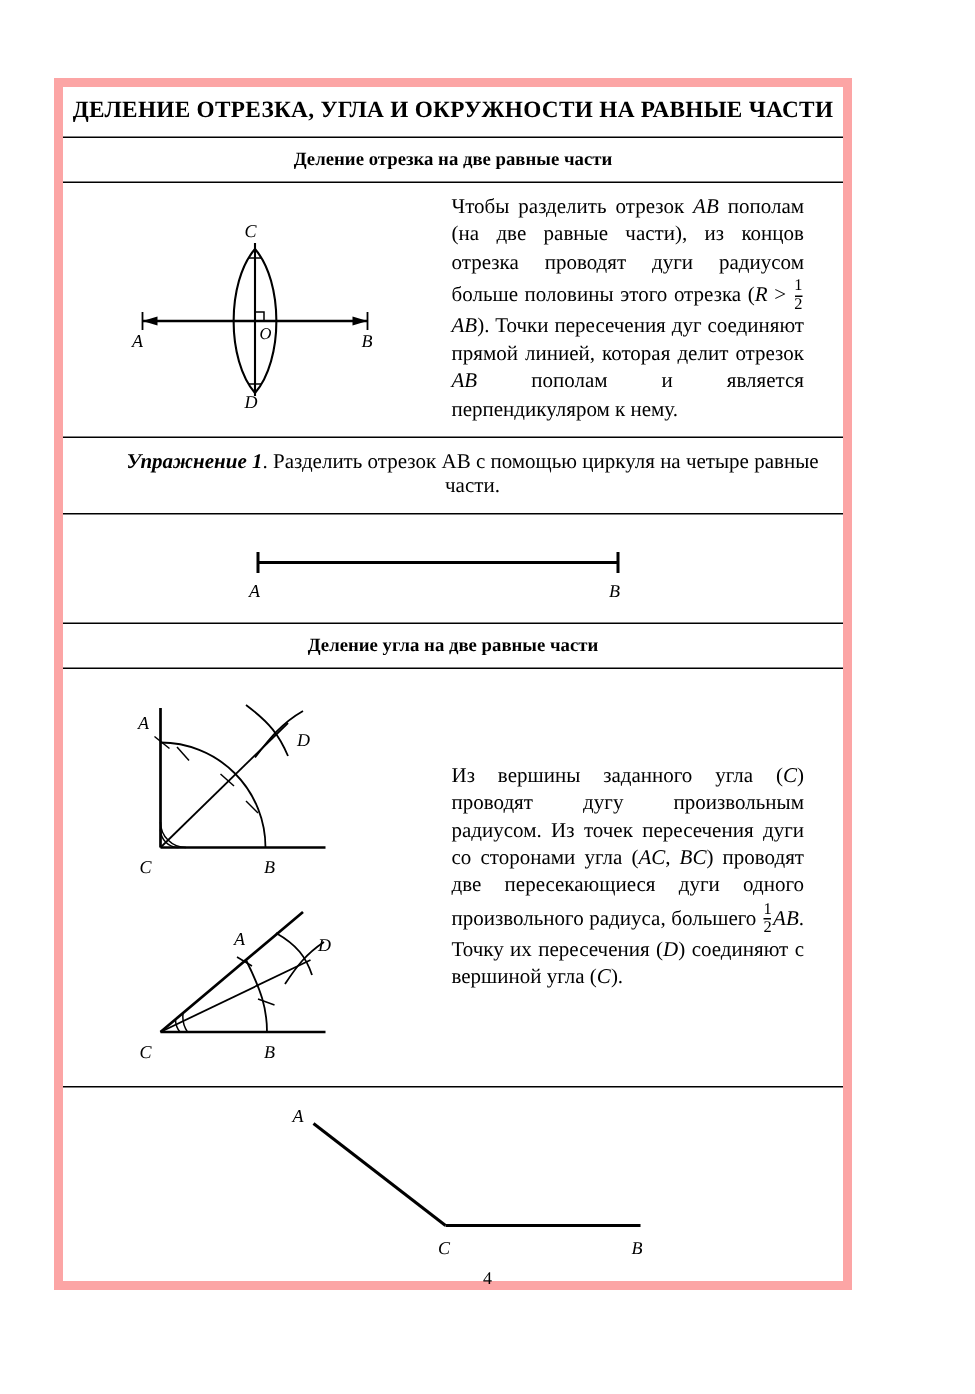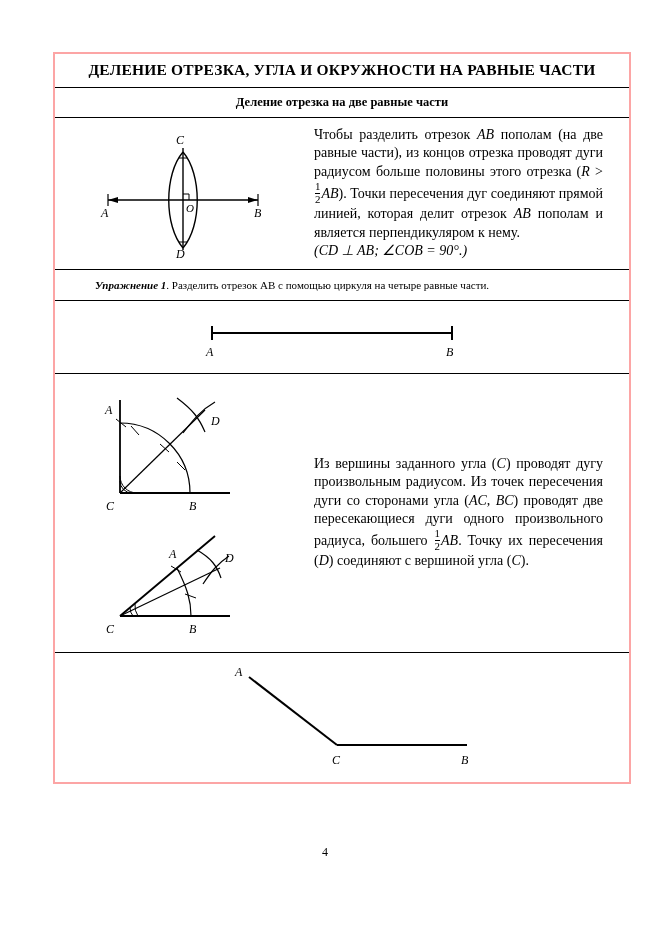--- a/index.html
+++ b/index.html
@@ -9,24 +9,24 @@
   }
   body {
     width: 650px;
     height: 929px;
     font-family: "Liberation Serif", serif;
     color: #000000;
     position: relative;
   }
   .page {
     position: absolute;
-    left: 53px;
+    left: 36px;
     top: 52px;
-    width: 578px;
-    border: 2px solid #fca5a5;
+    width: 532px;
+    border: 6px solid #fca5a5;
     box-sizing: border-box;
     background: #fff;
   }
   .row {
     border-bottom: 1.5px solid #000;
     box-sizing: border-box;
   }
   .row:last-child { border-bottom: none; }
 
   .title-bar {
@@ -36,22 +36,23 @@
     letter-spacing: 0.2px;
     padding: 7px 4px 8px 4px;
   }
   .section-head {
     text-align: center;
     font-weight: bold;
     font-size: 12.5px;
     padding: 7px 4px 7px 4px;
   }
   .exercise {
-    font-size: 11px;
+    font-size: 14px;
     padding: 9px 14px 9px 40px;
+    text-align: center;
   }
   .exercise .ex-label {
     font-weight: bold;
     font-style: italic;
   }
   .italic { font-style: italic; }
 
   .content-block {
     display: flex;
     align-items: center;
@@ -130,38 +131,38 @@
         <path d="M115,66 L121,66 L121,72" fill="none" stroke="#000" stroke-width="1"></path>
         <text x="108" y="16" font-size="12" font-style="italic">C</text>
         <text x="108" y="130" font-size="12" font-style="italic">D</text>
         <text x="33" y="89" font-size="12" font-style="italic">A</text>
         <text x="186" y="89" font-size="12" font-style="italic">B</text>
         <text x="118" y="84" font-size="11" font-style="italic">O</text>
       </svg>
     </div>
     <div class="text-col">
       <span>Чтобы разделить отрезок </span><span class="italic">AB</span><span> пополам (на две равные части), из концов отрезка проводят дуги радиусом больше половины этого отрезка (</span><span class="italic">R</span><span> &gt; </span><span class="frac"><span class="num">1</span><span class="den">2</span></span><span class="italic">AB</span><span>). Точки пересечения дуг соединяют прямой линией, которая делит отрезок </span><span class="italic">AB</span><span> пополам и является перпендикуляром к нему.</span>
-      <div class="italic">(CD ⊥ AB; ∠COB = 90°.)</div>
     </div>
   </div>
 
   <div class="row exercise">
     <span class="ex-label">Упражнение 1</span><span>. Разделить отрезок AB с помощью циркуля на четыре равные части.</span>
   </div>
 
   <div class="row plain-fig">
     <svg width="300" height="48" viewBox="0 0 300 48">
       <line x1="20" y1="18" x2="260" y2="18" stroke="#000" stroke-width="2"></line>
       <line x1="20" y1="11" x2="20" y2="25" stroke="#000" stroke-width="2"></line>
       <line x1="260" y1="11" x2="260" y2="25" stroke="#000" stroke-width="2"></line>
       <text x="14" y="41" font-size="12" font-style="italic">A</text>
       <text x="254" y="41" font-size="12" font-style="italic">B</text>
     </svg>
   </div>
 
+  <div class="row section-head">Деление угла на две равные части</div>
 
   <div class="row content-block">
     <div class="fig-col angle-figs">
       <svg width="235" height="250" viewBox="0 0 235 250">
 
         <g>
           <line x1="55" y1="105" x2="55" y2="12" stroke="#000" stroke-width="1.8"></line>
           <line x1="55" y1="105" x2="165" y2="105" stroke="#000" stroke-width="1.8"></line>
 
           <path d="M55,35 A 70 70 0 0 1 125,105" fill="none" stroke="#000" stroke-width="1.2"></path>

